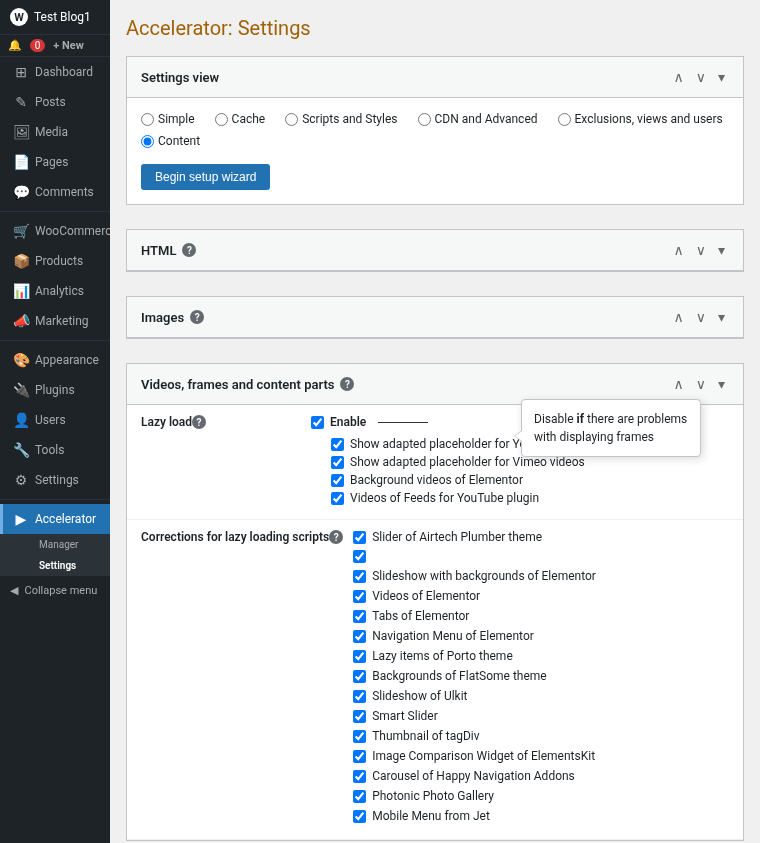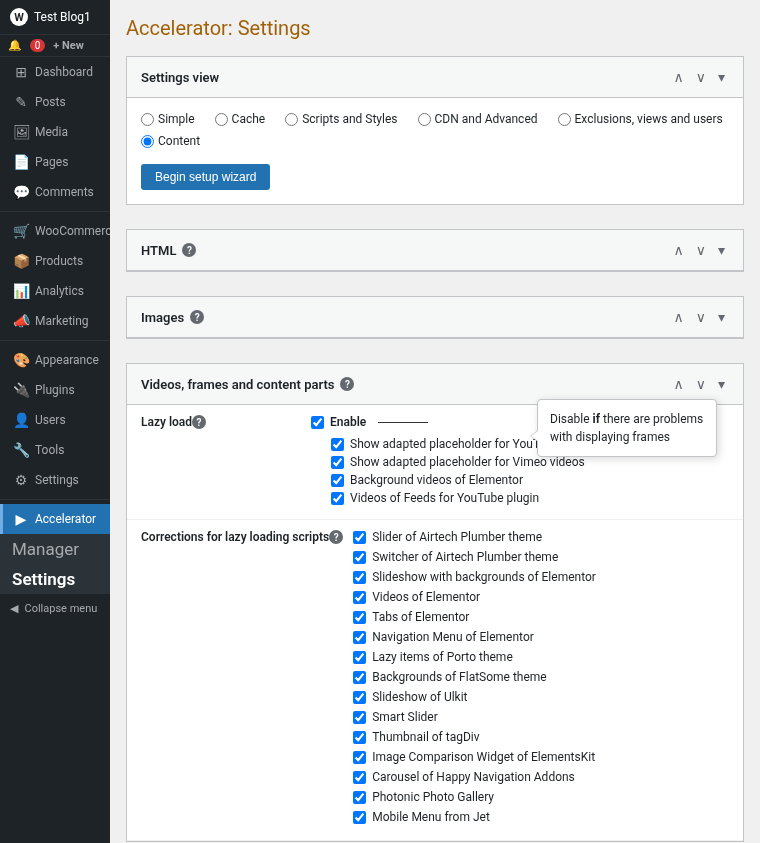--- a/index.html
+++ b/index.html
@@ -58,21 +58,21 @@
       padding: 7px 10px;
       cursor: pointer;
       color: #a7aaad;
       font-size: 12px;
       border-left: 3px solid transparent;
     }
     .sidebar-menu li.active { background: #2271b1; color: #fff; border-left: 3px solid #72aee6; }
     .sidebar-menu li .menu-icon { font-size: 14px; width: 16px; text-align: center; }
     .sidebar-divider { height: 1px; background: #2c3338; margin: 4px 0; }
     .sidebar-submenu { background: #2c3338; }
-    .sidebar-submenu li { padding: 5px 10px 5px 9px; font-size: 17px; align-items: center; }
+    .sidebar-submenu li { padding: 5px 10px 5px 36px; font-size: 10px; align-items: center; }
     .sidebar-submenu li.active-sub { color: #fff; font-weight: 600; }
     .sidebar-collapse {
       padding: 8px 10px;
       color: #a7aaad;
       font-size: 11px;
       cursor: pointer;
       display: flex; align-items: center; gap: 6px;
     }
 
     
@@ -182,21 +182,21 @@
       color: #fff;
       border-radius: 50%;
       font-size: 10px;
       cursor: pointer;
       flex-shrink: 0;
     }
 
     
     .tooltip-bubble {
       position: absolute;
-      right: 26px;
+      right: 42px;
       top: 35px;
       background: #fff;
       border: 1px solid #c3c4c7;
       border-radius: 4px;
       padding: 10px 12px;
       font-size: 12px;
       color: #1d2327;
       max-width: 180px;
       box-shadow: 2px 2px 8px rgba(0,0,0,0.15);
       line-height: 1.5;
@@ -448,21 +448,20 @@
         <span>Corrections for lazy loading scripts</span>
         <span class="info-icon">?</span>
       </div>
       <div class="section-controls">
         <div class="check-item">
           <input type="checkbox" checked="" style="">
           <span>Slider of Airtech Plumber theme</span>
         </div>
         <div class="check-item">
           <input type="checkbox" checked="" style="">
-          <span>Switcher of Airtech Plumber theme</span>
         </div>
         <div class="check-item">
           <input type="checkbox" checked="" style="">
           <span>Slideshow with backgrounds of Elementor</span>
         </div>
         <div class="check-item">
           <input type="checkbox" checked="" style="">
           <span>Videos of Elementor</span>
         </div>
         <div class="check-item">

